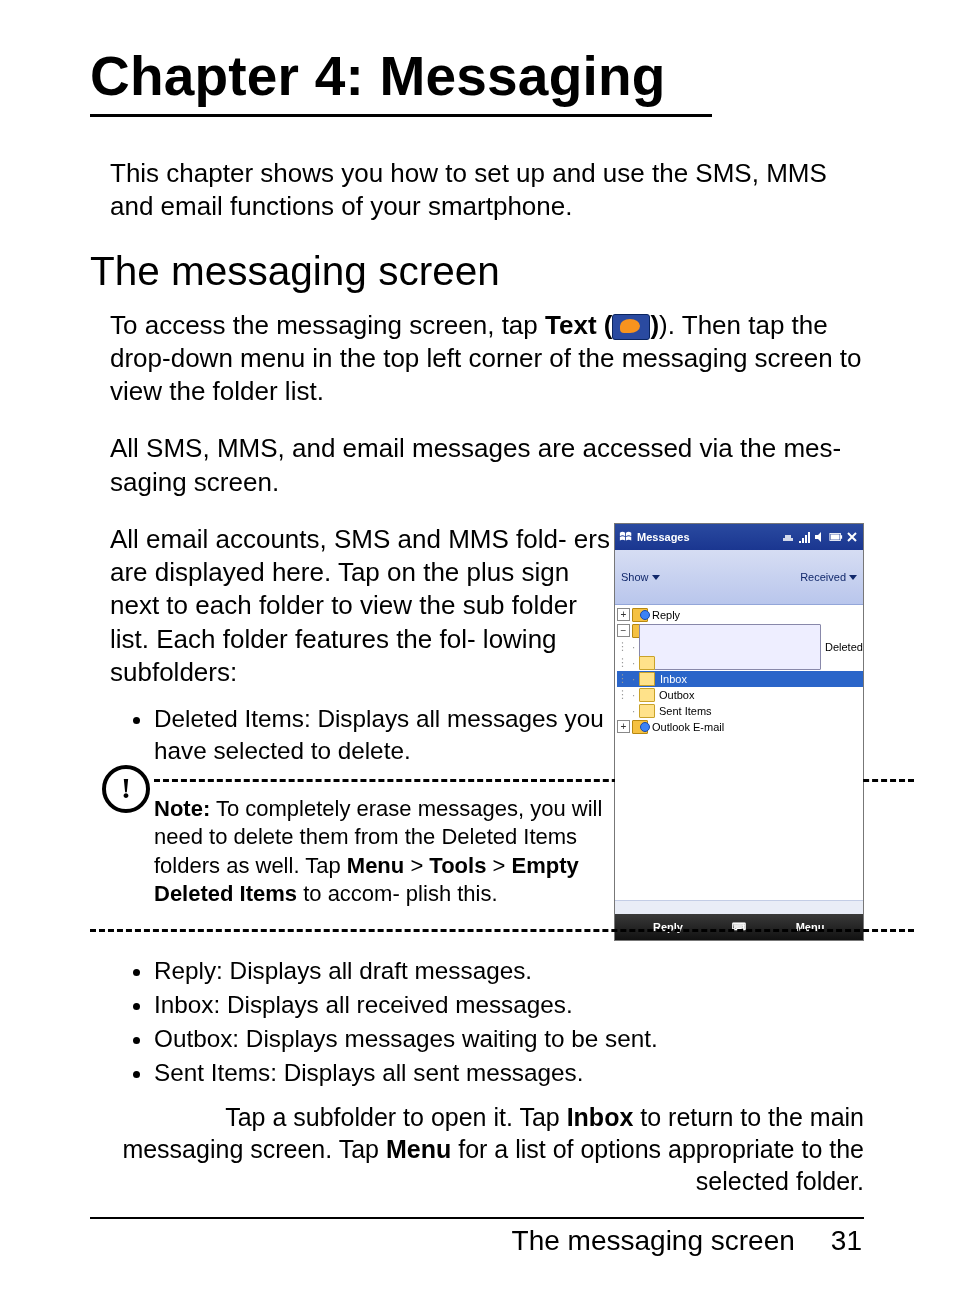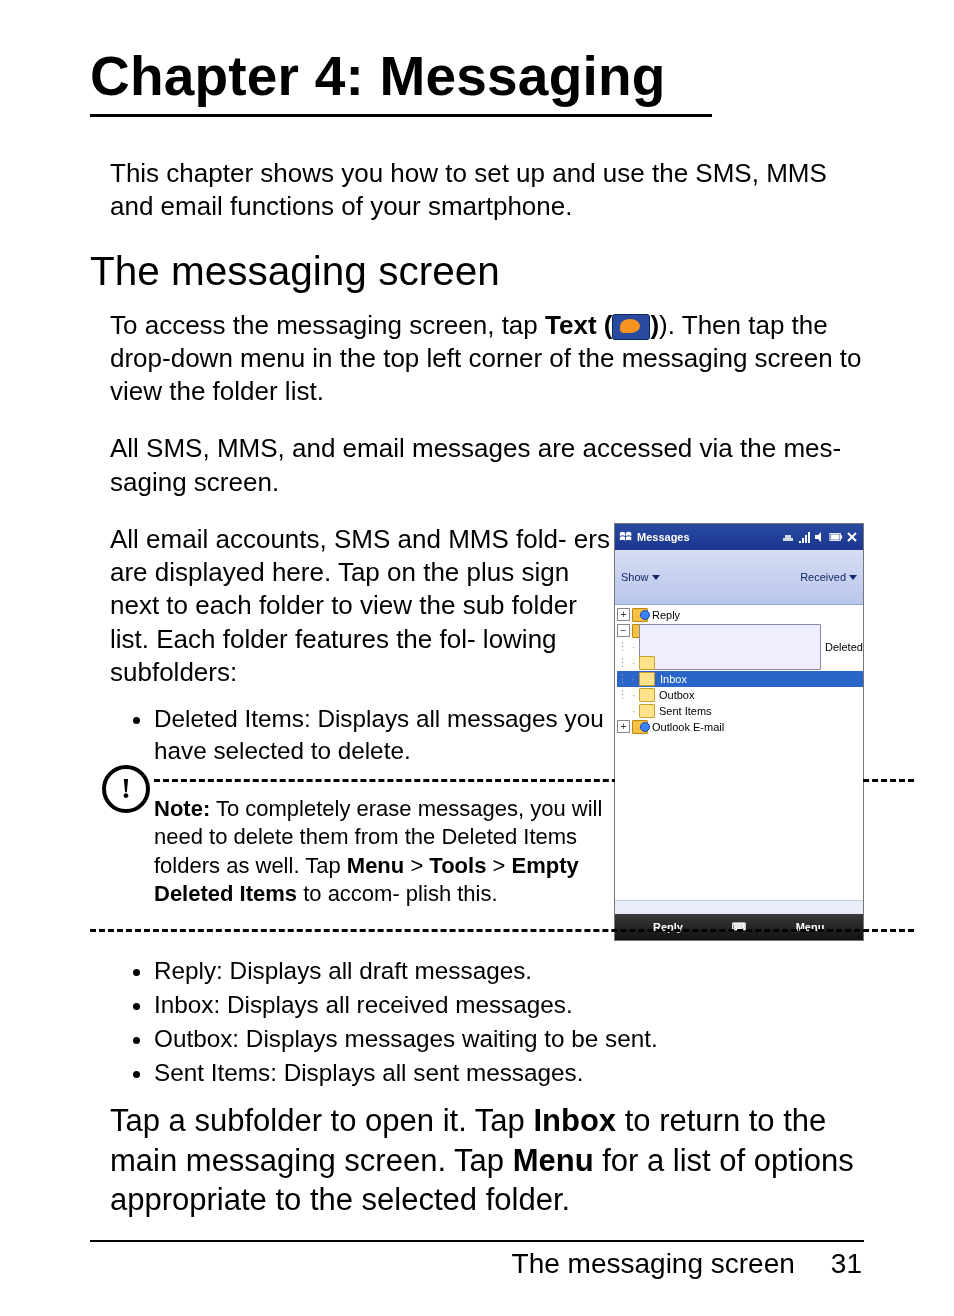--- a/index.html
+++ b/index.html
@@ -45,21 +45,21 @@
   .tree-row.sel{background:#2a65c9;color:#fff;}
   .tree-row.sel .lbl{background:#2a65c9;color:#fff;padding:0 2px;}
   .lbl{padding:0 1px;}
   .hscroll{height:13px;background:#e9edf7;border-top:1px solid #c3cde6;}
   .shot-footer{background:linear-gradient(#3a3a3a,#111);color:#fff;height:26px;display:flex;align-items:center;font-weight:700;}
   .shot-footer .fbtn{flex:1;text-align:center;}
   .shot-footer .kbd{width:36px;text-align:center;font-size:10px;}
   
   .page-rule{border:none;border-top:2px solid #000;margin:20px 0 6px 0;}
   .page-footer{display:flex;justify-content:flex-end;align-items:baseline;font-size:28px;gap:36px;padding-right:2px;}
-  .inline-p{font-size:31px;line-height:1.28;margin:12px 0 0 20px;}
+  .inline-p{font-size:25px;line-height:1.28;margin:12px 0 0 20px;text-align:right;}
 </style>
 </head>
 <body>
 
 <div class="page">
 
   <h1 class="chapter">Chapter 4: Messaging</h1>
   <hr class="chapter-rule">
 
   <p class="body-text">This chapter shows you how to set up and use the SMS, MMS and email functions of your smartphone.</p>

